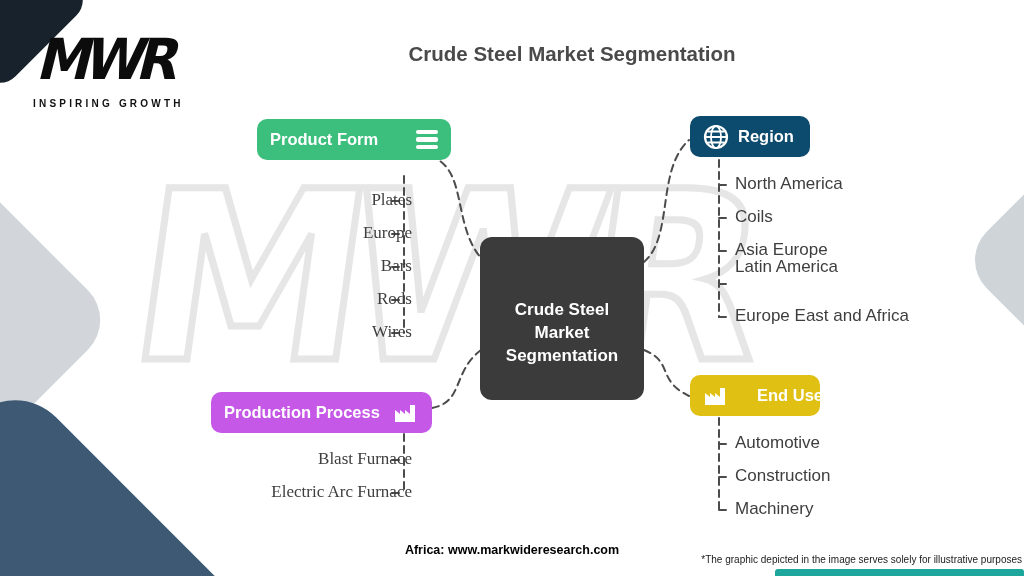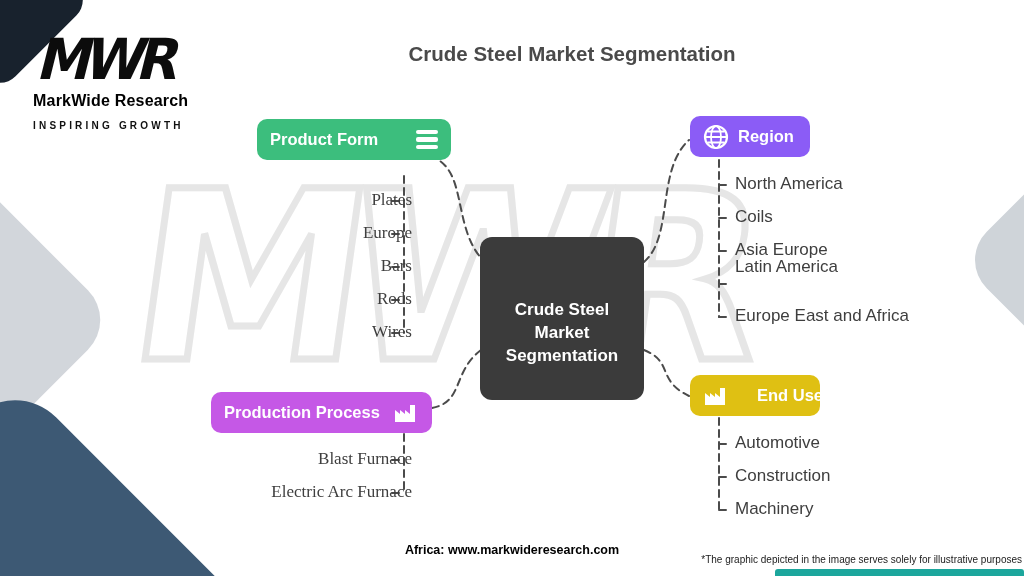--- a/index.html
+++ b/index.html
@@ -85,21 +85,20 @@
   <path d="M644,262 C674,236 656,170 689,140"></path>
   <path d="M719,160 L719,317"></path>
   <path d="M719 185 H731 M719 218 H731 M719 251 H731 M719 284 H731 M719 317 H731"></path>
   <path d="M644,350 C674,362 656,380 689,396"></path>
   <path d="M719,418 L719,510"></path>
   <path d="M719 444 H731 M719 477 H731 M719 510 H731"></path>
 </svg>
 
 <div id="logo">
   <div id="logo-monogram">MWR</div>
-  <div id="logo-brand">MarkWide Research</div>
   <div id="logo-tagline">Inspiring Growth</div>
 </div>
 
 <div id="title">Crude Steel Market Segmentation</div>
 
 <div id="center-node" style="background: rgb(59, 59, 59);">
   <span>Crude Steel Market Segmentation</span>
 </div>
 
 <div class="branch" id="branch-product-form" style="background: rgb(60, 190, 125);">
@@ -120,21 +119,21 @@
   <span>Production Process</span>
   <span class="icon icon-right">
     <svg width="26" height="22" viewBox="0 0 26 22">
       <path d="M2 20 V8 l5 4 V8 l5 4 V8 l5 4 V3 h5 v17 z" fill="#fff"></path>
     </svg>
   </span>
 </div>
 <div class="item item-left" style="top:449px">Blast Furnace</div>
 <div class="item item-left" style="top:482px">Electric Arc Furnace</div>
 
-<div class="branch" id="branch-region" style="background: #8b5cf6; border-radius: 10px;">
+<div class="branch" id="branch-region" style="background: #0c4a6e; border-radius: 10px;">
   <span class="icon">
     <svg width="26" height="26" viewBox="0 0 26 26">
       <circle cx="13" cy="13" r="11" fill="none" stroke="#fff" stroke-width="2.2"></circle>
       <ellipse cx="13" cy="13" rx="5" ry="11" fill="none" stroke="#fff" stroke-width="1.8"></ellipse>
       <path d="M2.5 13 h21 M4.5 7.5 h17 M4.5 18.5 h17" stroke="#fff" stroke-width="1.8" fill="none"></path>
     </svg>
   </span>
   <span>Region</span>
 </div>
 <div class="item item-right" style="top:174px">North America</div>

